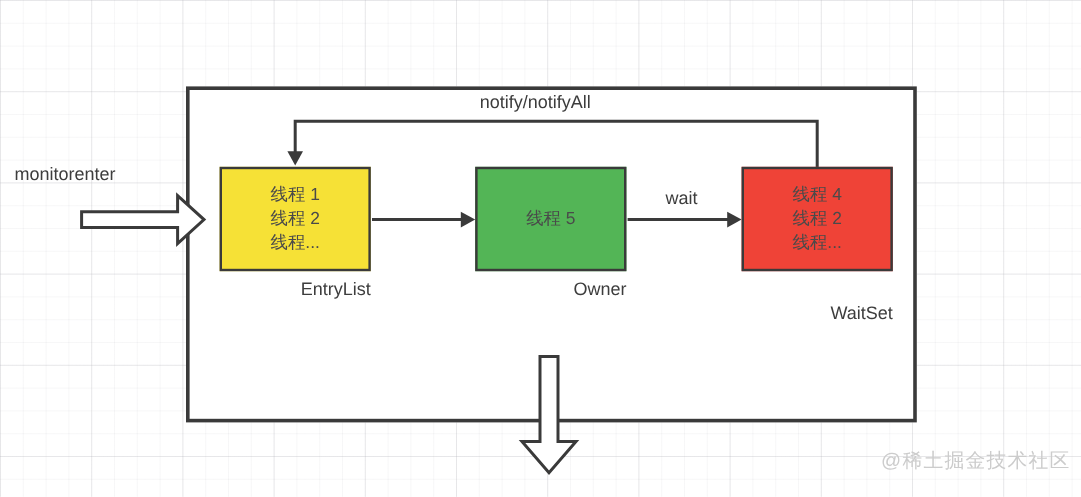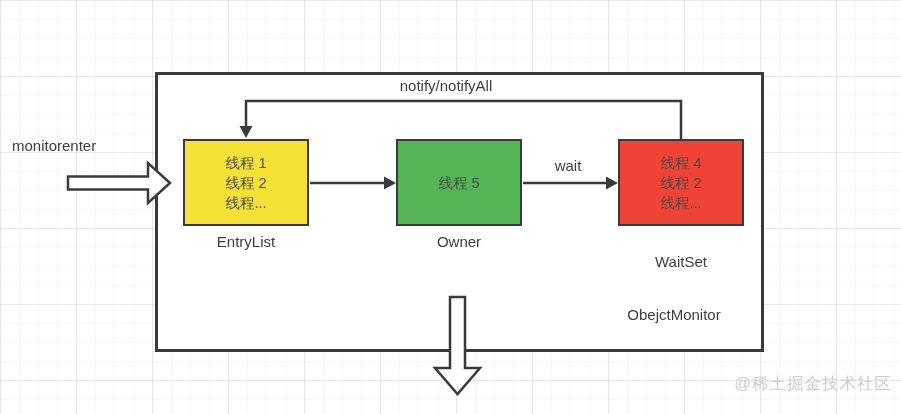--- a/index.html
+++ b/index.html
@@ -32,21 +32,21 @@
     position: absolute; box-sizing: border-box;
     width: 126px; height: 87px; top: 139px;
     border: 2.5px solid #3a3a3a;
     display: flex; flex-direction: column; justify-content: center; align-items: center;
     font-size: 14.5px; line-height: 20px; color: #4a4a4a;
     z-index: 3;
   }
   .node span { display: block; }
   .node-title {
     position: absolute; top: 233px; width: 126px;
-    text-align: center; font-size: 15px; color: #3d3d3d;
+    text-align: right; font-size: 15px; color: #3d3d3d;
     z-index: 3;
   }
   .flabel {
     position: absolute; font-size: 15px; color: #3d3d3d; z-index: 3;
     white-space: nowrap;
   }
   .flabel.centered { text-align: center; }
   .watermark {
     position: absolute; right: 9px; top: 373px;
     font-size: 16.5px; color: #cccccc; z-index: 3;
@@ -97,17 +97,16 @@
   <div class="node" style="left: 618px; background-color: rgb(239, 67, 55);">
     <span>线程 4</span>
     <span>线程 2</span>
     <span>线程...</span>
   </div>
   <div class="node-title" style="left:618px;margin-top:20px;">WaitSet</div>
 
   <div class="flabel" style="left:12px; top:137px;">monitorenter</div>
   <div class="flabel centered" style="left:155px; top:77px; width:582px;">notify/notifyAll</div>
   <div class="flabel centered" style="left:522px; top:157px; width:92px;">wait</div>
-  <div class="flabel centered" style="left:614px; top:306px; width:120px;">ObejctMonitor</div>
 
   <div class="watermark">@稀土掘金技术社区</div>
 
 </div>
 
 </body></html>

